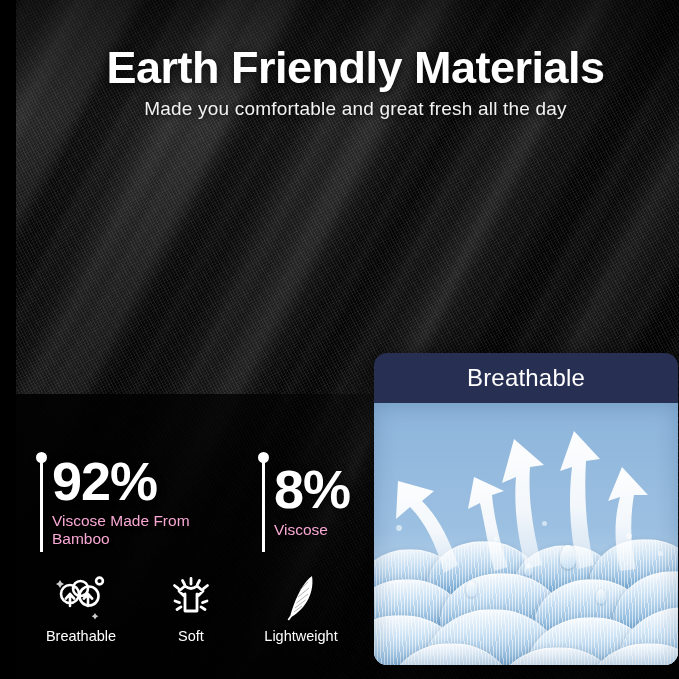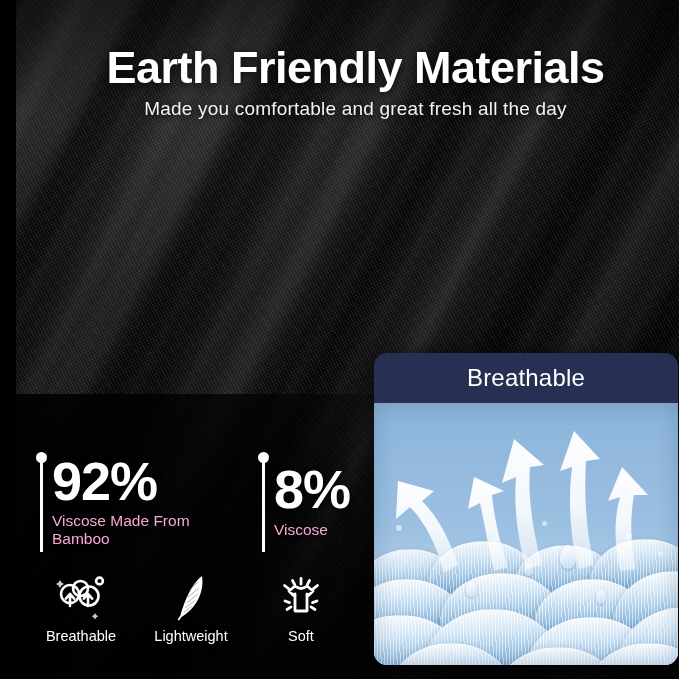--- a/index.html
+++ b/index.html
@@ -223,47 +223,47 @@
             <circle cx="19" cy="12.5" r="1.5"></circle>
             <circle cx="29" cy="20" r="1.5"></circle>
           </g>
         </svg>
       </div>
       <div class="flabel">Breathable</div>
     </div>
 
     <div class="feature">
       <div class="ficon">
+        <svg width="50" height="46" viewBox="0 0 50 46">
+          <g fill="none" stroke="#fff" stroke-width="2.8" stroke-linecap="round" stroke-linejoin="round">
+            <path d="M13 16 L19 11 q6 5 12 0 l6 5 -4.5 4.5 -1.5 -1.5 V36 H19 V19 l-1.5 1.5Z"></path>
+            <path d="M25 3.5 V9 M16.5 5.5 l2.2 4.2 M33.5 5.5 l-2.2 4.2 M8.5 10.5 l4 3.2 M41.5 10.5 l-4 3.2"></path>
+            <path d="M9 26 l4.5 1.6 M41 26 l-4.5 1.6 M11 34.5 l4 -2.6 M39 34.5 l-4 -2.6"></path>
+          </g>
+        </svg>
+      </div>
+      <div class="flabel">Soft</div>
+    </div>
+
+    <div class="feature">
+      <div class="ficon">
         <svg width="46" height="50" viewBox="0 0 46 50">
           <path d="M34 3 C35.5 12 33.5 24 25.5 33.5 C21 39 16 42.5 13.5 44 L11 47.5 L9.6 46.4 L12.4 42.6 C13.5 38 17 27 22 18 C26.5 10 31 5 34 3 Z" fill="#fff"></path>
           <g stroke="#7d7d7d" stroke-width="0.9" opacity=".65" fill="none">
             <path d="M30 9 L21.5 17"></path>
               <path d="M31 15 L20 24"></path>
             <path d="M30 21 L18.5 30"></path>
               <path d="M27.5 27 L17 35"></path>
             <path d="M24 33 L16 39"></path>
           </g>
         </svg>
       </div>
       <div class="flabel">Lightweight</div>
     </div>
 
-    <div class="feature">
-      <div class="ficon">
-        <svg width="50" height="46" viewBox="0 0 50 46">
-          <g fill="none" stroke="#fff" stroke-width="2.8" stroke-linecap="round" stroke-linejoin="round">
-            <path d="M13 16 L19 11 q6 5 12 0 l6 5 -4.5 4.5 -1.5 -1.5 V36 H19 V19 l-1.5 1.5Z"></path>
-            <path d="M25 3.5 V9 M16.5 5.5 l2.2 4.2 M33.5 5.5 l-2.2 4.2 M8.5 10.5 l4 3.2 M41.5 10.5 l-4 3.2"></path>
-            <path d="M9 26 l4.5 1.6 M41 26 l-4.5 1.6 M11 34.5 l4 -2.6 M39 34.5 l-4 -2.6"></path>
-          </g>
-        </svg>
-      </div>
-      <div class="flabel">Soft</div>
-    </div>
-
   </div>
 
   <div class="card">
 
     <div class="card-header">Breathable</div>
 
     <div class="card-body">
       <div class="illus">
 
         <div class="loop" style="left:-16px;top:146px;width:104px;height:66px;opacity:.92;"></div>

